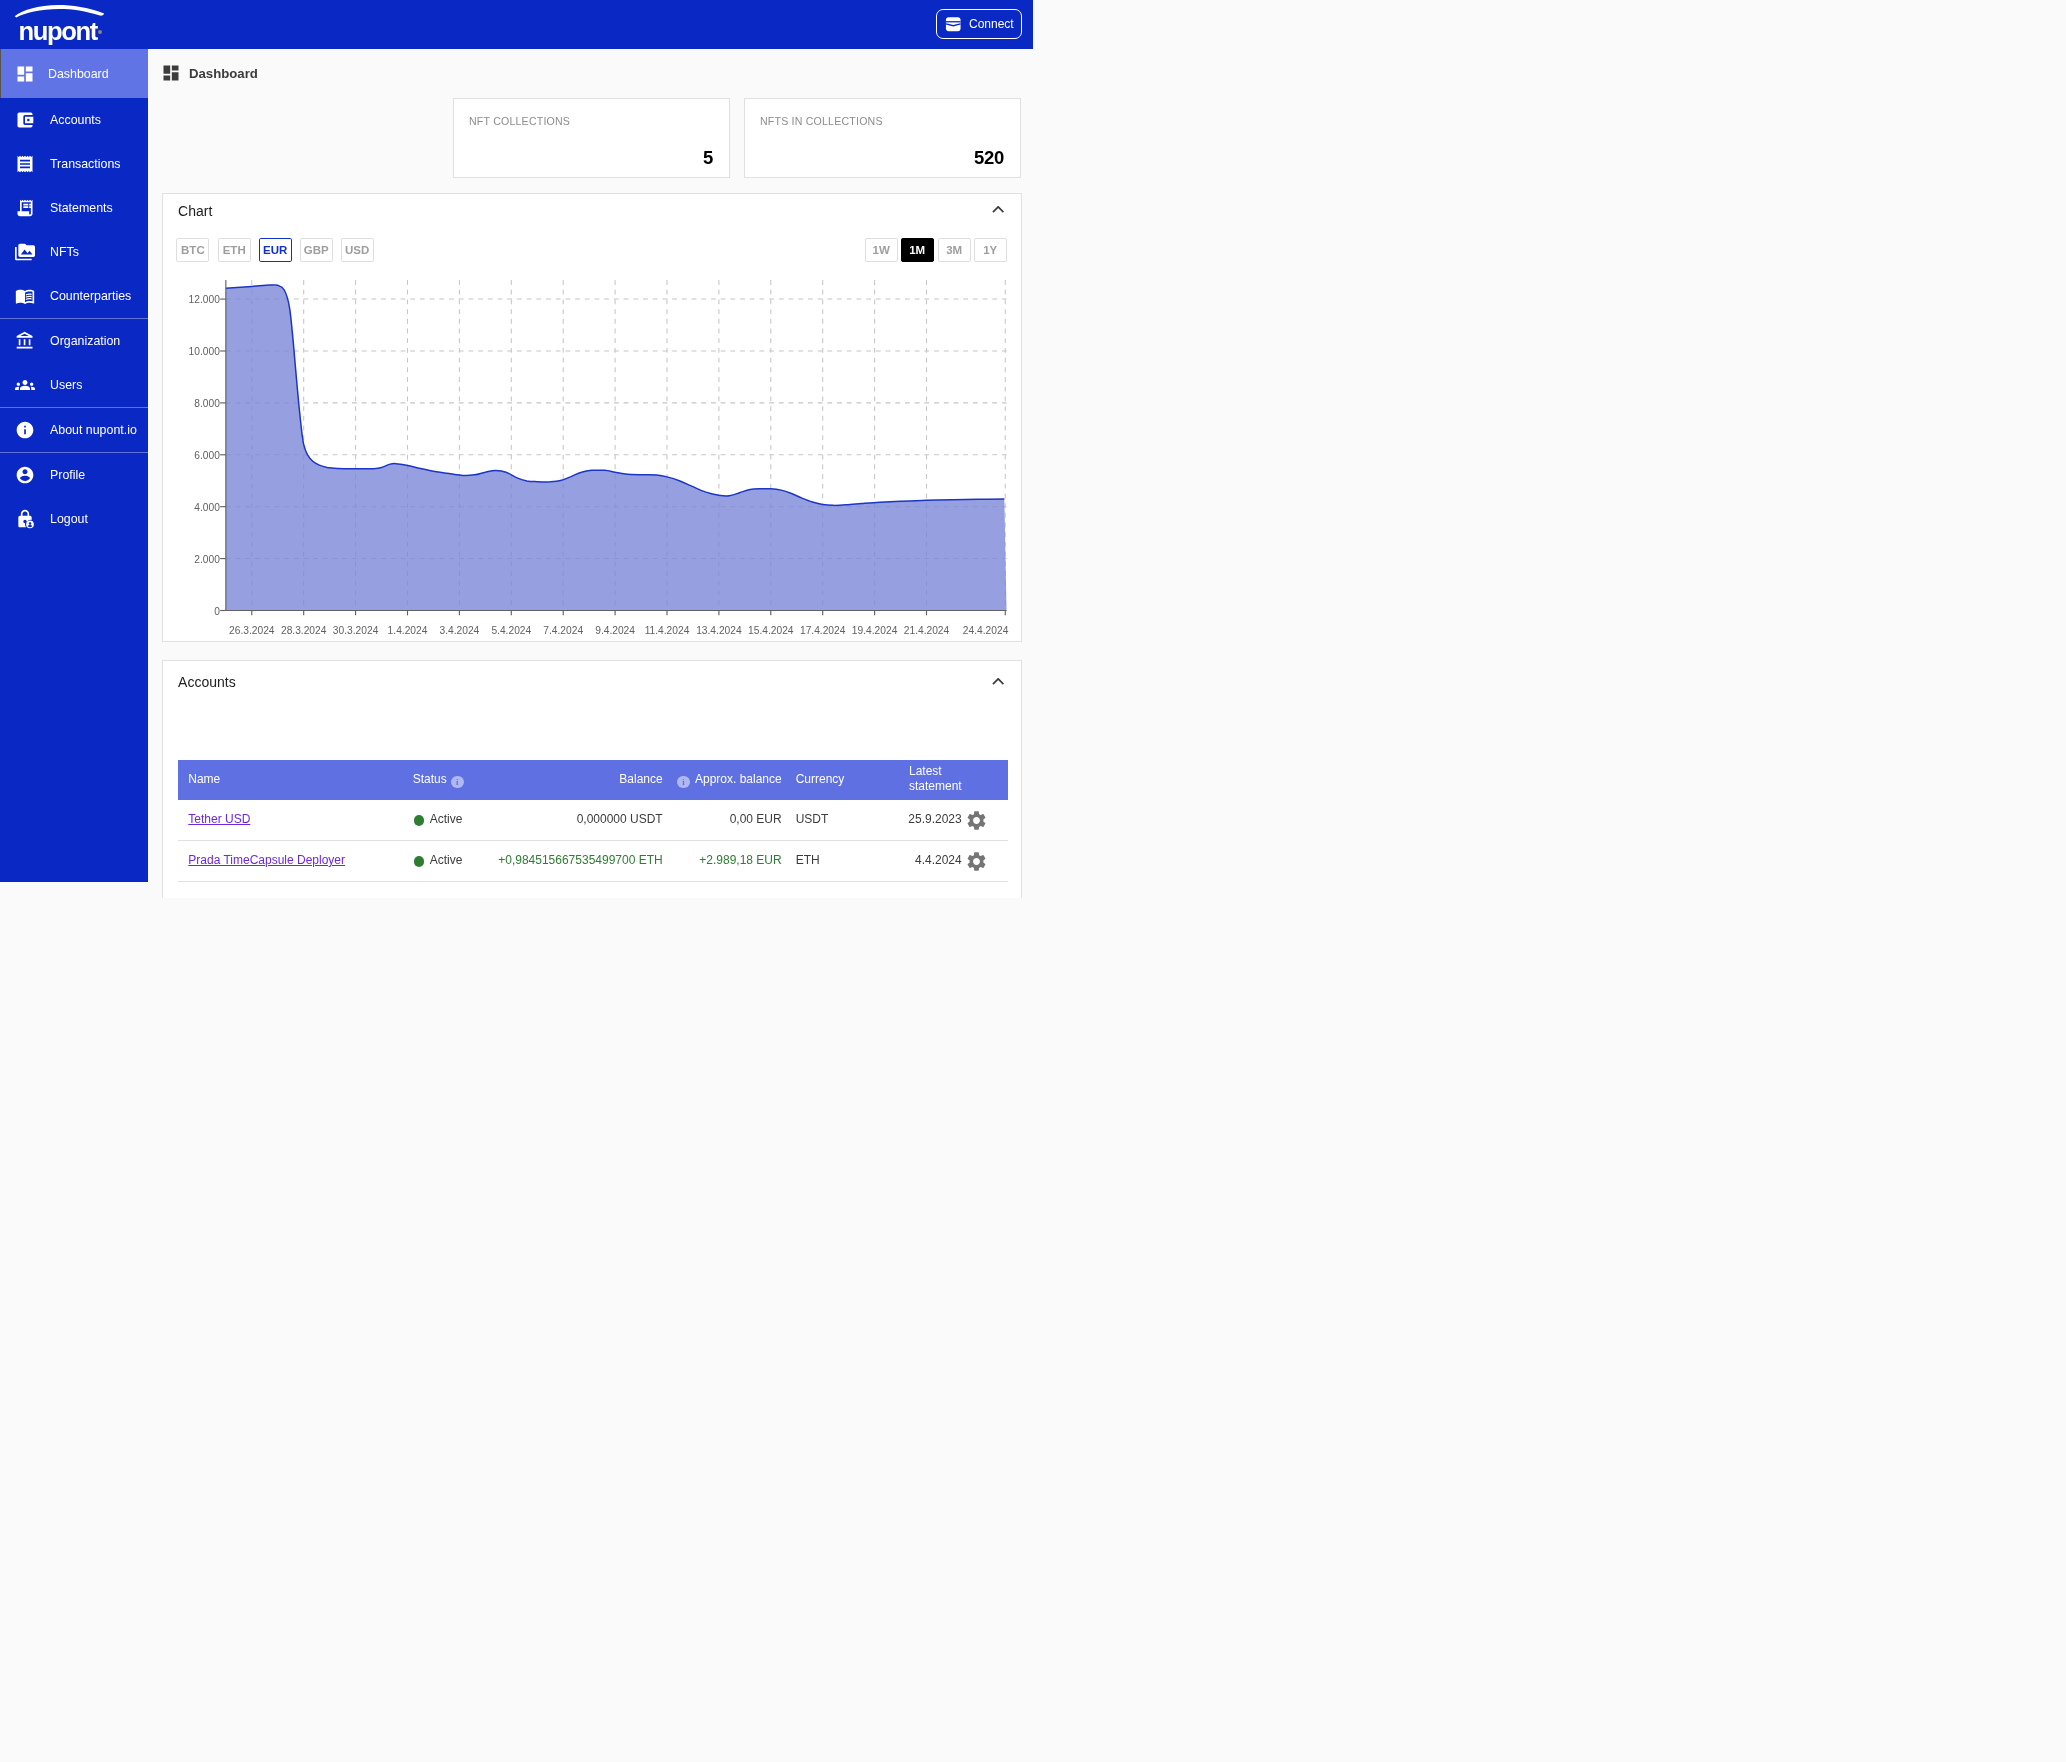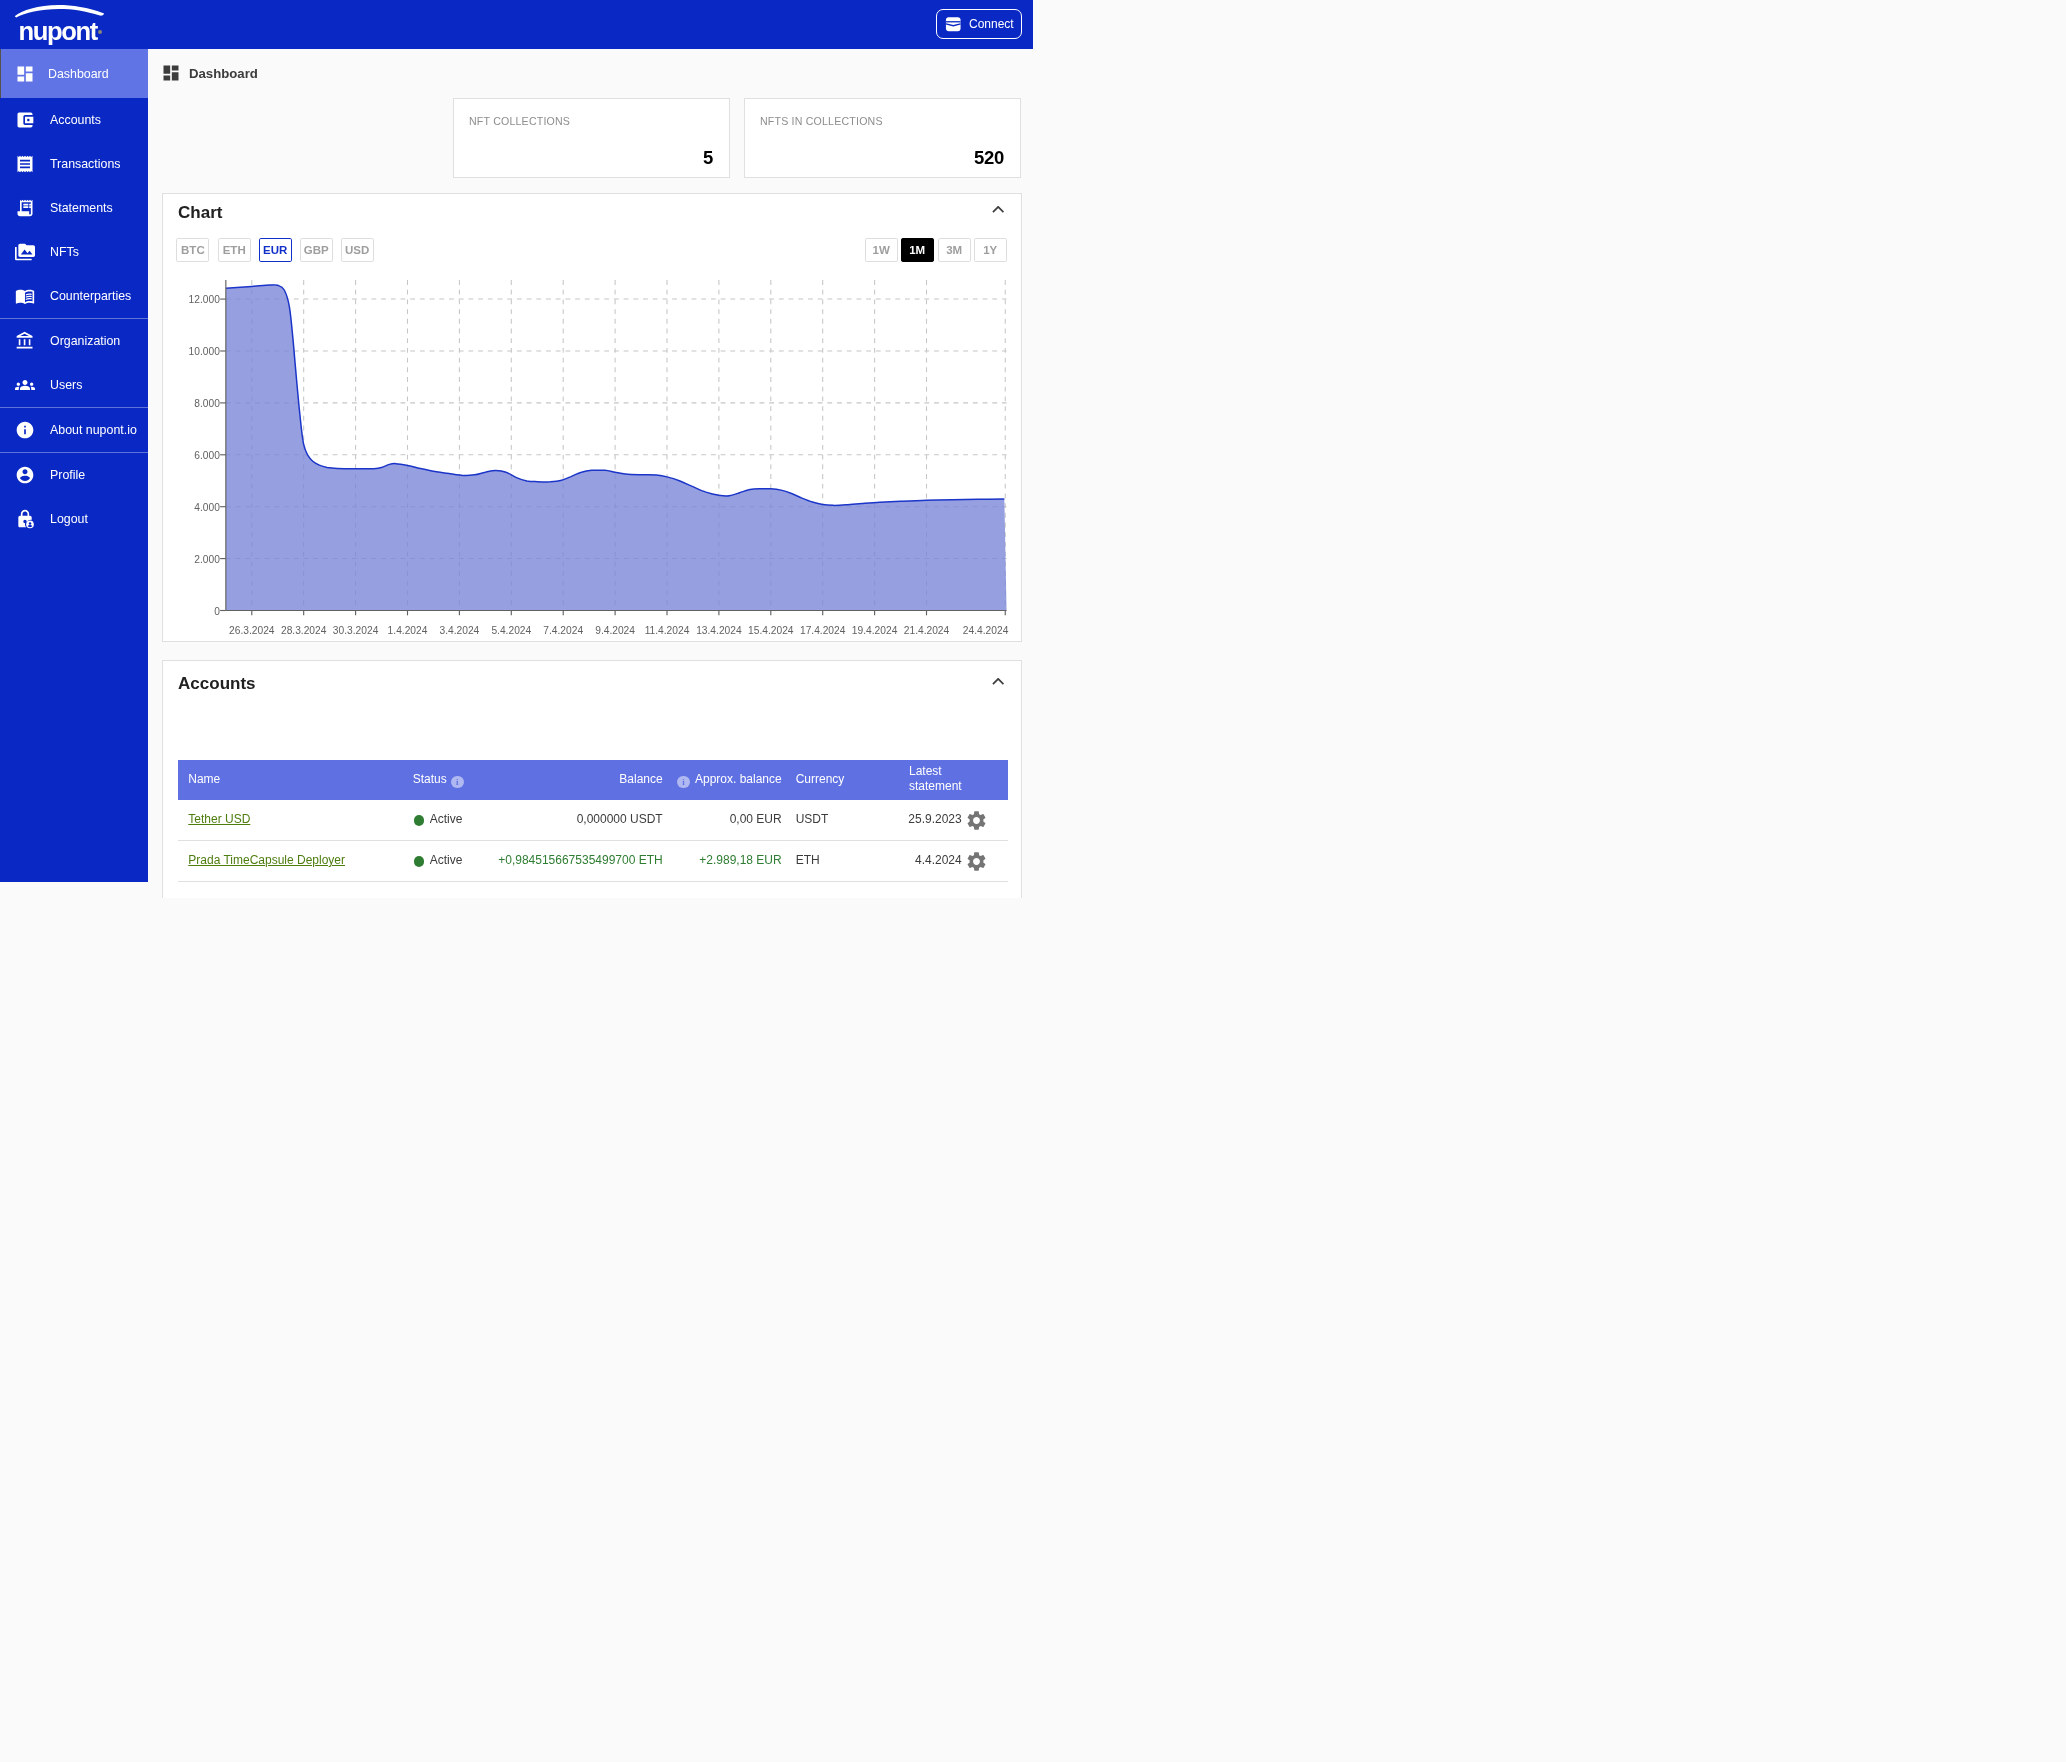--- a/index.html
+++ b/index.html
@@ -14,26 +14,26 @@
 .mi.active svg { left:14px; }
 .mi.active span { left:47px; }
 .sdiv { height:0; border-top:0.9px solid rgba(255,255,255,0.35); }
 #main { position:absolute; left:148px; top:49px; width:885px; height:833px; background:#fafafa; }
 .card { position:absolute; background:#fff; border:0.9px solid #e0e0e0; }
 .ph-ico { position:absolute; left:13.2px; top:14px; width:20px; height:20px; }
 h1.pagetitle { position:absolute; left:41px; top:17px; font-size:13.2px; font-weight:bold; color:#3c3c3c; }
 .statlabel { position:absolute; left:15px; top:16px; font-size:10.6px; color:#8d8d8d; letter-spacing:0.2px; }
 .statvalue { position:absolute; right:16px; top:48px; font-size:18.5px; font-weight:bold; color:#000; letter-spacing:-0.3px; }
 .infoi { display:inline-block; width:12.4px; height:12.4px; border-radius:50%; background:#c2c2c2; color:#fff; font-size:8.8px; font-weight:bold; text-align:center; line-height:12.4px; vertical-align:-2.2px; margin-left:4.4px; font-family:"Liberation Serif",serif; }
-.cardtitle { font-size:17px; font-weight:bold; color:#212121; }
+.cardtitle { font-size:14px; font-weight:normal; color:#212121; }
 .chev { position:absolute; width:12.4px; height:7px; }
 .pill { position:absolute; top:44px; width:33px; height:24px; border:0.9px solid #dedede; border-radius:1.8px; font-size:11.5px; font-weight:bold; color:#9e9e9e; display:flex; align-items:center; justify-content:center; background:#fff; }
 .pill.sel { border:1.8px solid #1130c9; color:#1130c9; }
 .pill.seldark { background:#000; border-color:#000; color:#fff; }
-a.blu { color:#4d7c0f; }
+a.blu { color:#6d28d9; }
 .grn { color:#2e7d32; }
 .dot { width:10.6px; height:10.6px; border-radius:50%; background:#2e7d32; }
 </style>
 </head>
 <body>
 <div id="header">
   <svg class="abs" style="left:14px;top:1.3px" width="93" height="18.5" viewBox="0 0 105 21">
     <path d="M0.5 17.2 C14 6.6, 55 -3.4, 102 14.2 C101.2 16.1, 99.5 17.0, 97.2 16.6 C60 3.4, 19 9.4, 2.2 18.6 Z" fill="#fff"></path>
   </svg>
   <div class="abs" style="left:18.5px;top:18.5px;font-size:25.6px;font-weight:bold;color:#fff;letter-spacing:-1.4px;line-height:1">nupont</div>

